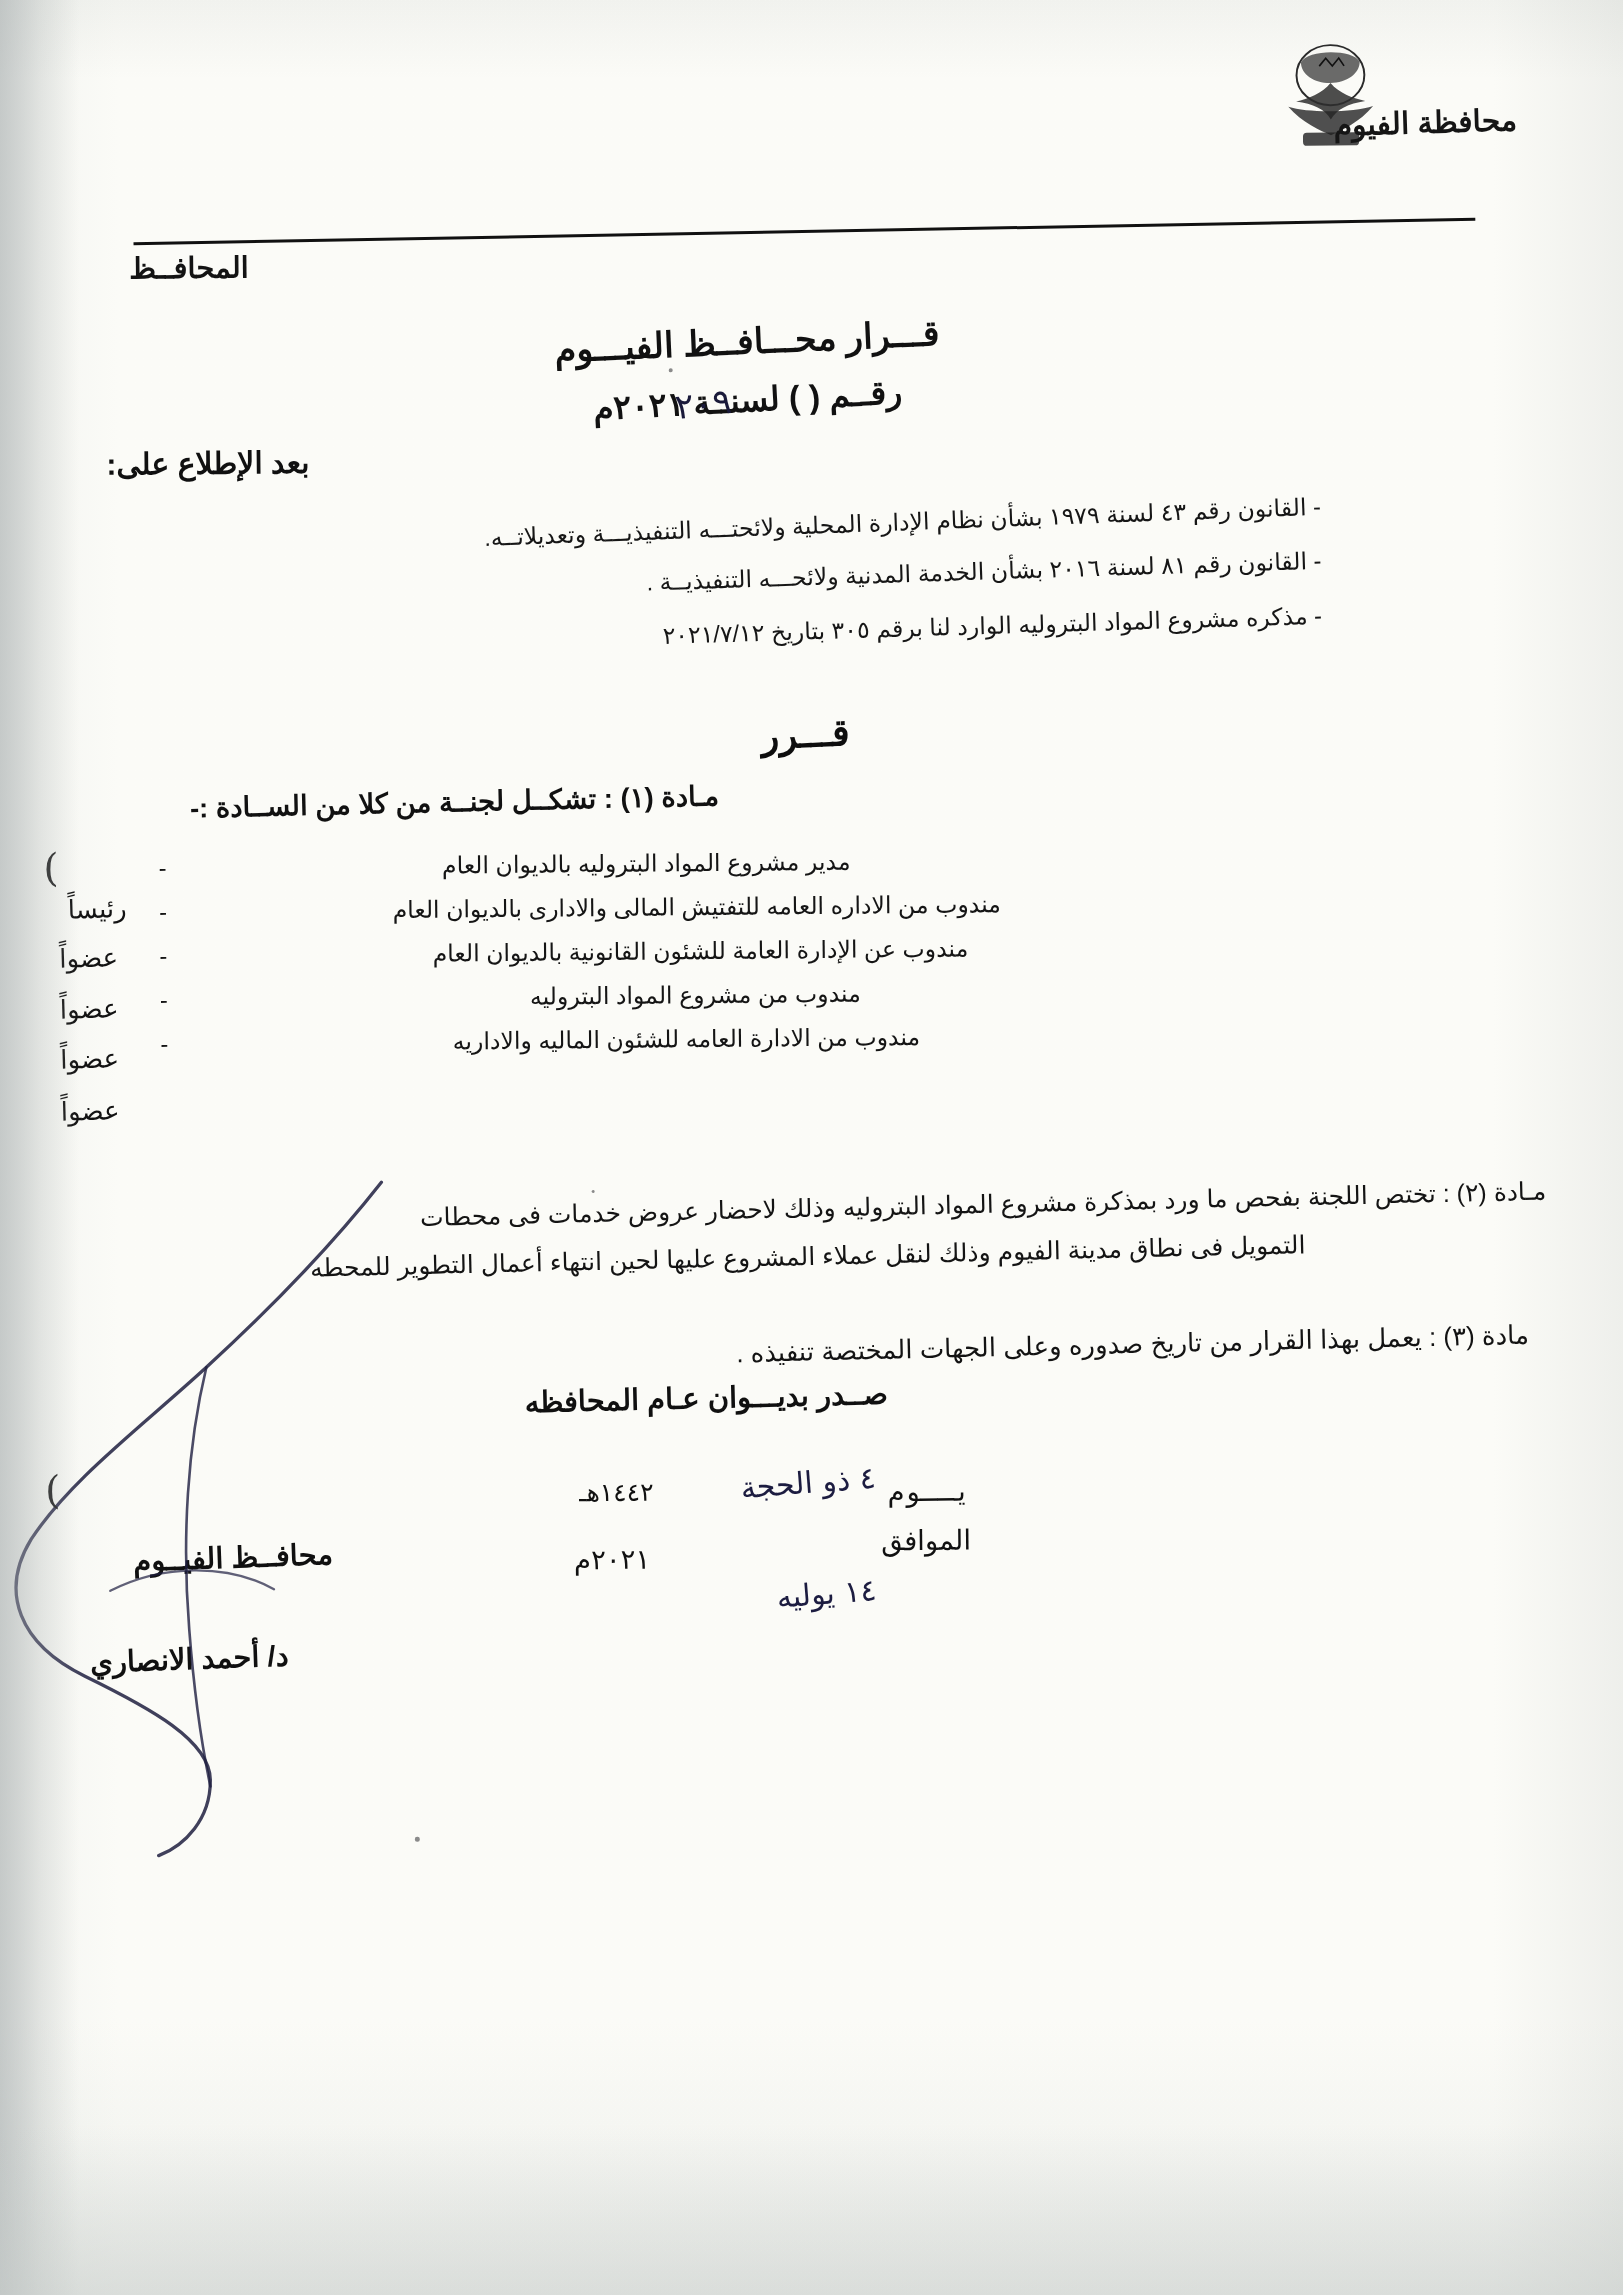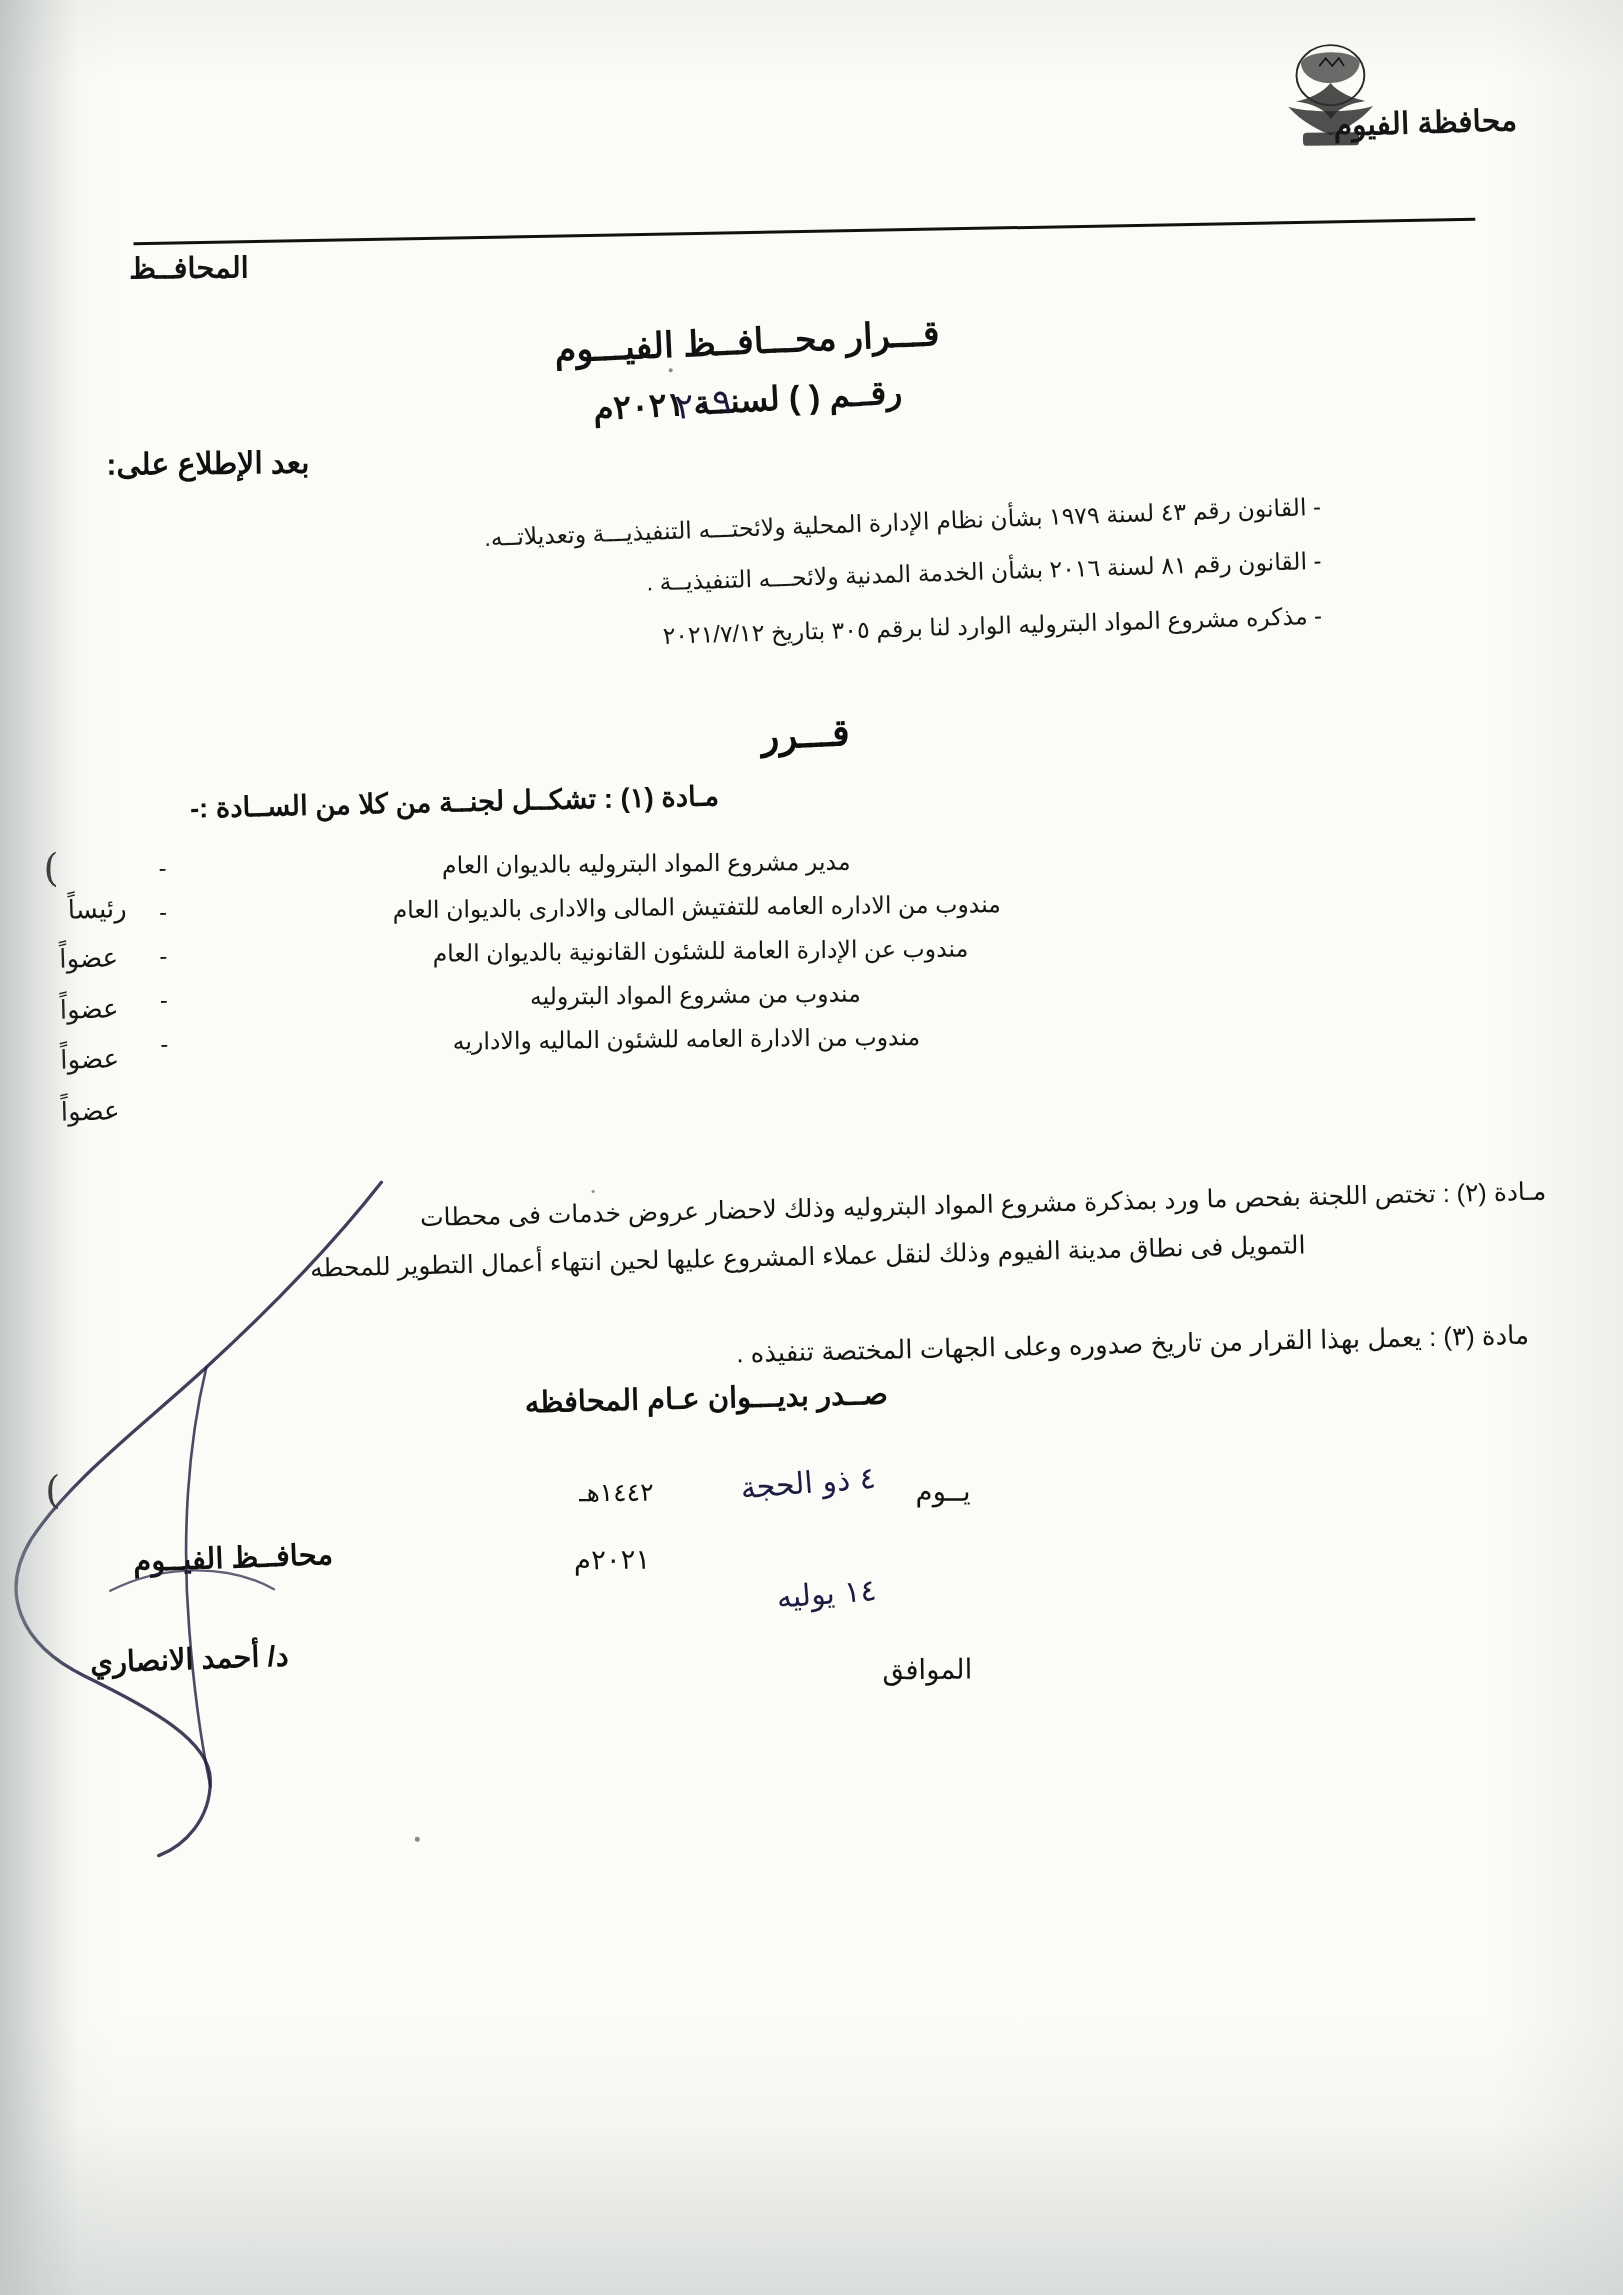--- a/index.html
+++ b/index.html
@@ -260,21 +260,21 @@
     transform: rotate(-0.8deg);
   }
 
   .date-hijri-label {
     position: absolute;
     top: 1476px;
     right: 658px;
     font-size: 27.5px;
     letter-spacing: 5.2px;
     color: #111;
-    font-family: Liberation Serif, serif;
+    font-family: Liberation Mono, monospace;
     white-space: nowrap;
   }
   .date-hijri-year {
     position: absolute;
     top: 1476px;
     right: 975px;
     font-size: 25px;
     color: #111;
     font-family: "Liberation Sans", sans-serif;
     white-space: nowrap;
@@ -284,21 +284,21 @@
     top: 1465px;
     right: 753px;
     font-size: 30px;
     color: #1c1c40;
     font-family: "DejaVu Serif", serif;
     transform: rotate(-4deg);
     white-space: nowrap;
   }
   .date-greg-label {
     position: absolute;
-    top: 1654px;
+    top: 1525px;
     right: 658px;
     font-size: 27.5px;
     color: #111;
     font-family: "Liberation Sans", sans-serif;
     white-space: nowrap;
   }
   .date-greg-year {
     position: absolute;
     top: 1541px;
     right: 979px;

